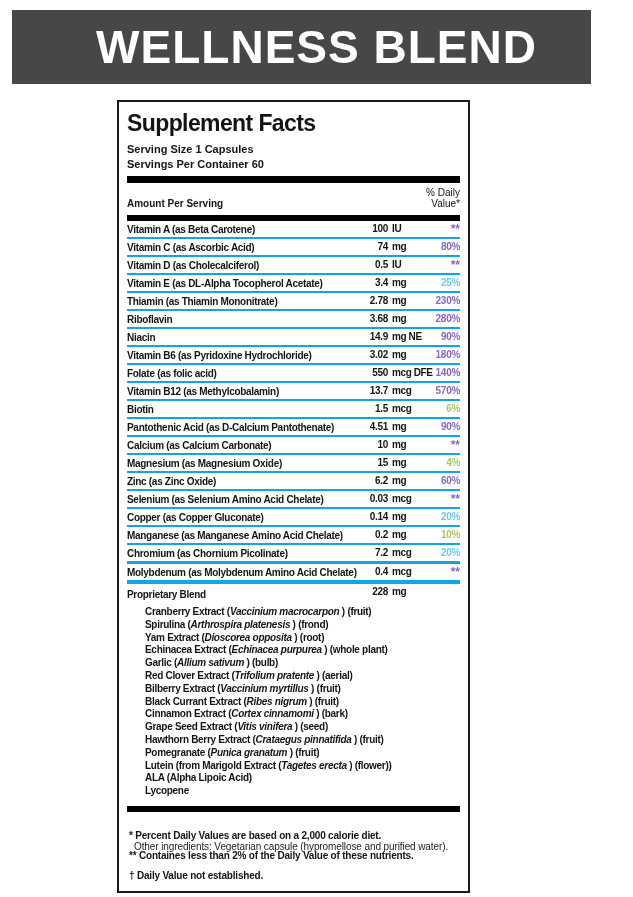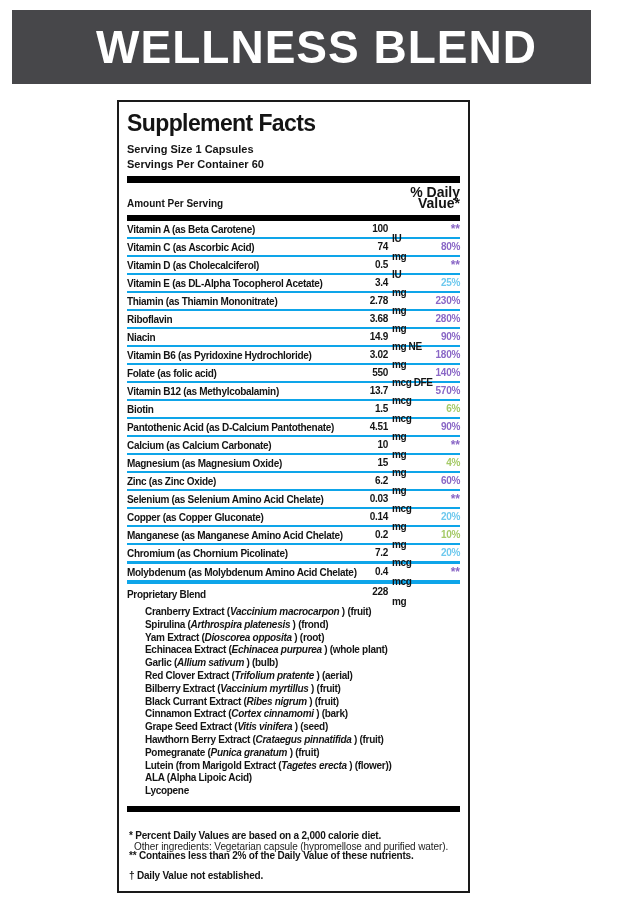--- a/index.html
+++ b/index.html
@@ -19,31 +19,31 @@
   .panel{
     position:absolute;left:117px;top:100px;width:353px;box-sizing:border-box;
     background:#fff;border:2px solid #1a1a1a;padding:6px 8px 8px 8px;
   }
   .sf-title{font-size:23px;font-weight:700;letter-spacing:-0.6px;margin:2px 0 5px 0;}
   .serving{font-size:11px;font-weight:700;line-height:15px;}
   .bar{height:7px;background:#000;margin-top:4px;}
   .bar.thin{height:6px;}
   .colhead{display:flex;justify-content:space-between;align-items:flex-end;padding:4px 0 2px 0;}
   .colhead .amt{font-size:10px;font-weight:700;}
-  .colhead .dv{font-size:14px;font-weight:700;text-align:right;line-height:11px;}
+  .colhead .dv{font-size:10px;font-weight:400;text-align:right;line-height:11px;}
   
   .ntable{margin-top:0;}
   .nrow{
     position:relative;height:16px;border-bottom:2px solid #0ea5e9;
     font-size:10px;font-weight:700;letter-spacing:-0.3px;
     display:flex;align-items:center;
   }
   .nrow .name{white-space:nowrap;}
   .nrow .num{position:absolute;right:72px;width:60px;text-align:right;top:2px;}
-  .nrow .unit{position:absolute;left:265px;top:12px;letter-spacing:-0.4px;}
+  .nrow .unit{position:absolute;left:265px;top:2px;letter-spacing:-0.4px;}
   .nrow .pct{position:absolute;right:0;top:2px;text-align:right;}
   .nrow .pct.stars{font-size:12px;top:1px;letter-spacing:0;}
   .nrow.blend-head{border-bottom:none;height:20px;}
   
   .blend-list{padding:2px 0 4px 18px;}
   .blend-item{font-size:10px;font-weight:700;line-height:12.8px;letter-spacing:-0.3px;white-space:nowrap;}
   .blend-item .latin{font-style:italic;}
   
   .footnotes{padding-top:18px;}
   .footnote{font-size:10px;font-weight:700;letter-spacing:-0.2px;margin:0 0 9px 2px;}

